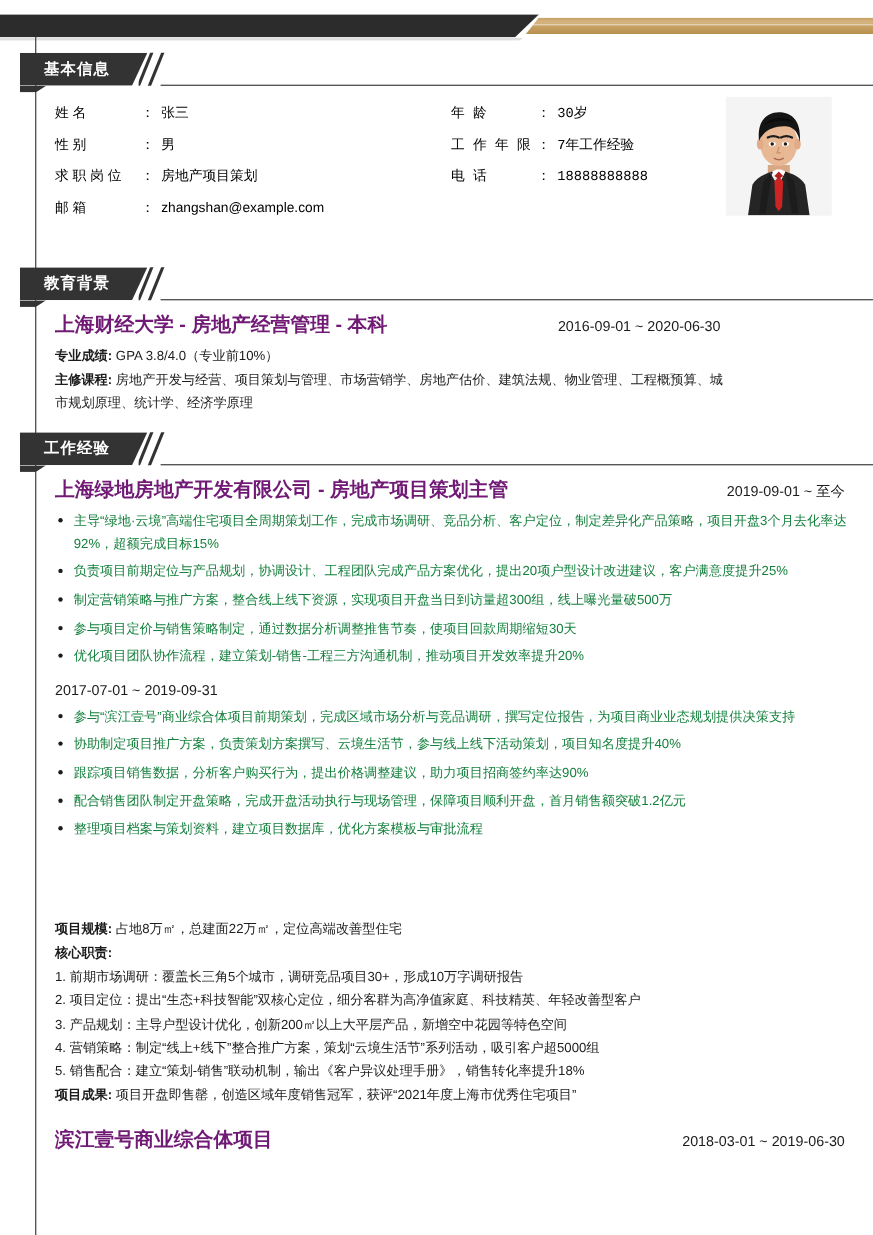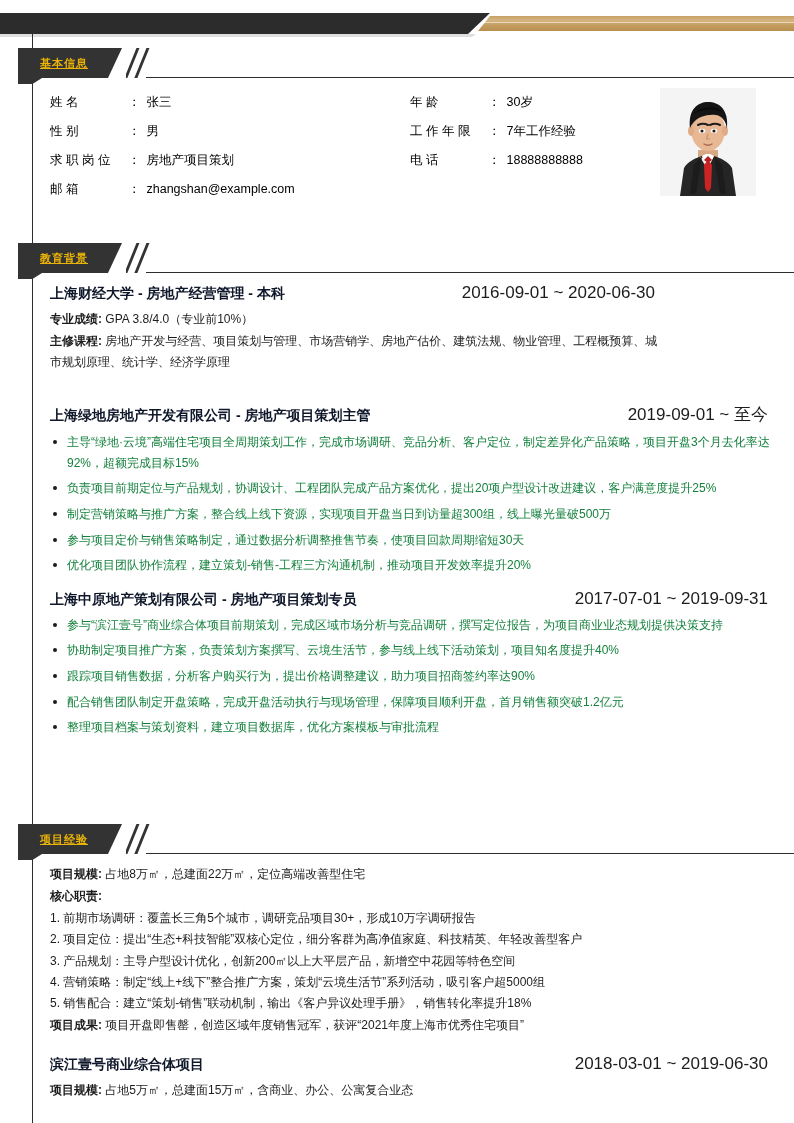--- a/index.html
+++ b/index.html
@@ -72,26 +72,25 @@
     position: absolute;
     left: 0; top: 0;
     height: 30px;
     background: #333333;
     clip-path: polygon(0 0, 100% 0, calc(100% - 14px) 100%, 0 100%);
     padding: 0 34px 0 22px;
     display: flex;
     align-items: center;
   }
   .sec-tab-title {
-    color: #eab308;
-    font-size: 11px;
+    color: #ffffff;
+    font-size: 14px;
     font-weight: bold;
     letter-spacing: 1px;
     white-space: nowrap;
-    text-decoration: underline;
   }
   .sec-tab-foot {
     position: absolute;
     left: 0; top: 30px;
     width: 24px; height: 6px;
     background: #333333;
     clip-path: polygon(0 0, 100% 0, 60% 100%, 0 100%);
   }
   .slash-wrap {
     position: absolute;
@@ -118,21 +117,21 @@
     padding: 10px 22px 4px 50px;
   }
 
   
   .info-grid {
     position: relative;
     display: flex;
     padding-top: 6px;
   }
   .info-col { width: 360px; }
-  .info-col.second { width: 280px; }
+  .info-col.second { width: 280px; font-family: Liberation Mono, monospace; }
   .info-row {
     display: flex;
     align-items: baseline;
     margin-bottom: 12px;
     font-size: 12.5px;
     color: #000000;
   }
   .info-label {
     width: 76px;
     display: flex;
@@ -153,27 +152,27 @@
 
   
   .entry { margin-bottom: 4px; }
   .entry-head {
     display: flex;
     justify-content: space-between;
     align-items: baseline;
     margin-bottom: 6px;
   }
   .entry-title {
-    font-size: 14px;
+    font-size: 18px;
     font-weight: bold;
-    color: #0f172a;
+    color: #701a75;
   }
   .entry-title .sep { font-weight: bold; }
   .entry-date {
-    font-size: 17px;
+    font-size: 13px;
     color: #1c1c1c;
     white-space: nowrap;
     padding-right: 4px;
   }
   .kv {
     font-size: 12px;
     color: #1c1c1c;
     line-height: 1.75;
     margin-bottom: 1px;
   }
@@ -343,20 +342,31 @@
           <b>专业成绩:</b><span> GPA 3.8/4.0（专业前10%）</span>
         </div>
         <div class="kv">
           <b>主修课程:</b><span> 房地产开发与经营、项目策划与管理、市场营销学、房地产估价、建筑法规、物业管理、工程概预算、城市规划原理、统计学、经济学原理</span>
         </div>
       </div>
     </div>
   </div>
 
   <div class="section" style="position:absolute; left:0; top:393px; width:794px;">
+    <div class="sec-head">
+      <div class="sec-tab">
+        <span class="sec-tab-title">工作经验</span>
+      </div>
+      <div class="sec-tab-foot"></div>
+      <div class="slash-wrap" style="left:108px;">
+        <div class="slash" style="left:4px;"></div>
+        <div class="slash" style="left:14px;"></div>
+      </div>
+      <div class="sec-rule" style="left:128px; width:648px;"></div>
+    </div>
     <div class="sec-body">
 
       <div class="entry">
         <div class="entry-head">
           <div class="entry-title">
             <span>上海绿地房地产开发有限公司</span><span class="sep"> - </span><span>房地产项目策划主管</span>
           </div>
           <div class="entry-date">2019-09-01 ~ 至今</div>
         </div>
         <ul class="bullets">
@@ -365,49 +375,35 @@
           <li>制定营销策略与推广方案，整合线上线下资源，实现项目开盘当日到访量超300组，线上曝光量破500万</li>
           <li>参与项目定价与销售策略制定，通过数据分析调整推售节奏，使项目回款周期缩短30天</li>
           <li>优化项目团队协作流程，建立策划-销售-工程三方沟通机制，推动项目开发效率提升20%</li>
         </ul>
       </div>
 
       <div class="gap-sm"></div>
 
       <div class="entry">
         <div class="entry-head">
-          <div class="entry-title">
-            <span>上海中原地产策划有限公司</span><span class="sep"> - </span><span>房地产项目策划专员</span>
-          </div>
           <div class="entry-date">2017-07-01 ~ 2019-09-31</div>
         </div>
         <ul class="bullets">
           <li>参与“滨江壹号”商业综合体项目前期策划，完成区域市场分析与竞品调研，撰写定位报告，为项目商业业态规划提供决策支持</li>
           <li>协助制定项目推广方案，负责策划方案撰写、云境生活节，参与线上线下活动策划，项目知名度提升40%</li>
           <li>跟踪项目销售数据，分析客户购买行为，提出价格调整建议，助力项目招商签约率达90%</li>
           <li>配合销售团队制定开盘策略，完成开盘活动执行与现场管理，保障项目顺利开盘，首月销售额突破1.2亿元</li>
           <li>整理项目档案与策划资料，建立项目数据库，优化方案模板与审批流程</li>
         </ul>
       </div>
 
     </div>
   </div>
 
   <div class="section" style="position:absolute; left:0; top:824px; width:794px;">
-    <div class="sec-head">
-      <div class="sec-tab">
-        <span class="sec-tab-title">项目经验</span>
-      </div>
-      <div class="sec-tab-foot"></div>
-      <div class="slash-wrap" style="left:108px;">
-        <div class="slash" style="left:4px;"></div>
-        <div class="slash" style="left:14px;"></div>
-      </div>
-      <div class="sec-rule" style="left:128px; width:648px;"></div>
-    </div>
     <div class="sec-body">
 
       <div class="entry">
         <div class="kv">
           <b>项目规模:</b><span> 占地8万㎡，总建面22万㎡，定位高端改善型住宅</span>
         </div>
         <div class="kv">
           <b>核心职责:</b>
         </div>
         <ul class="numlist">
@@ -422,21 +418,18 @@
         </div>
       </div>
 
       <div class="gap-md"></div>
 
       <div class="entry">
         <div class="entry-head">
           <div class="entry-title">滨江壹号商业综合体项目</div>
           <div class="entry-date">2018-03-01 ~ 2019-06-30</div>
         </div>
-        <div class="kv">
-          <b>项目规模:</b><span> 占地5万㎡，总建面15万㎡，含商业、办公、公寓复合业态</span>
-        </div>
       </div>
 
     </div>
   </div>
 
 </div>
 
 </body></html>

